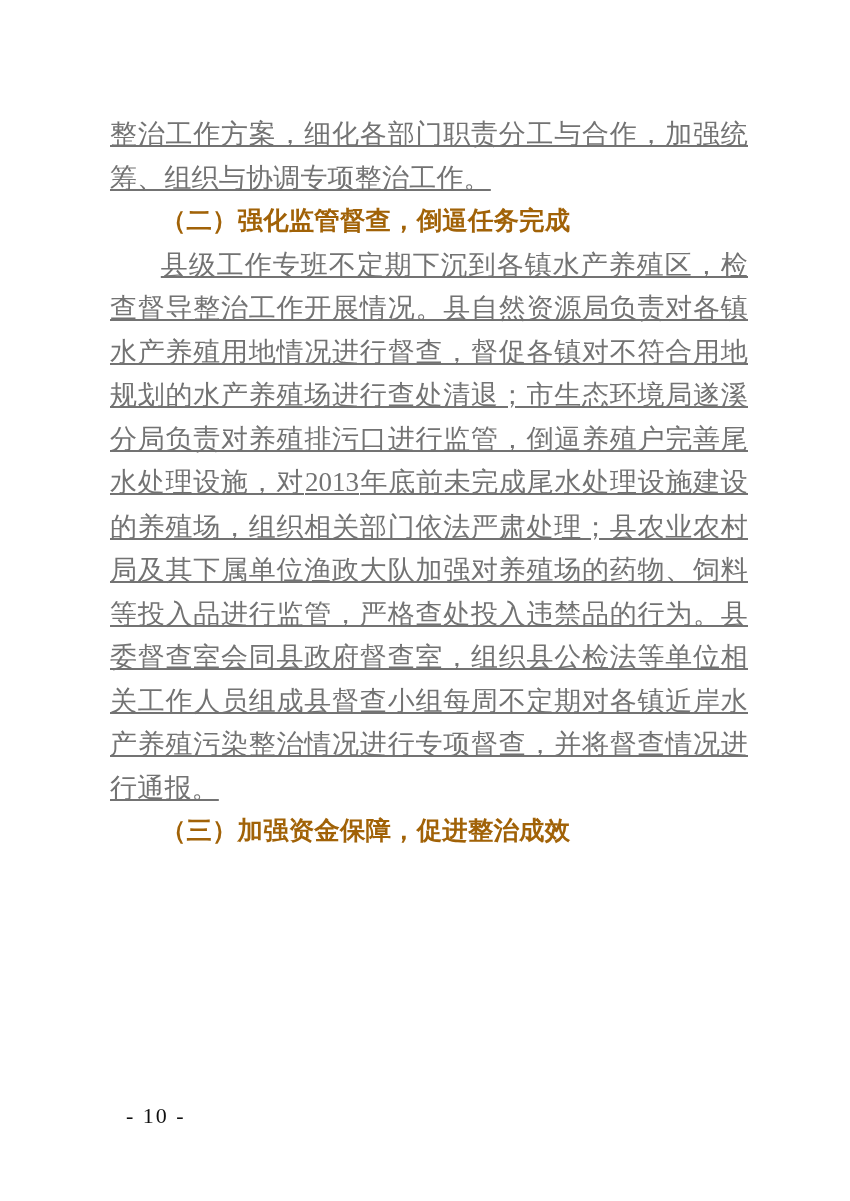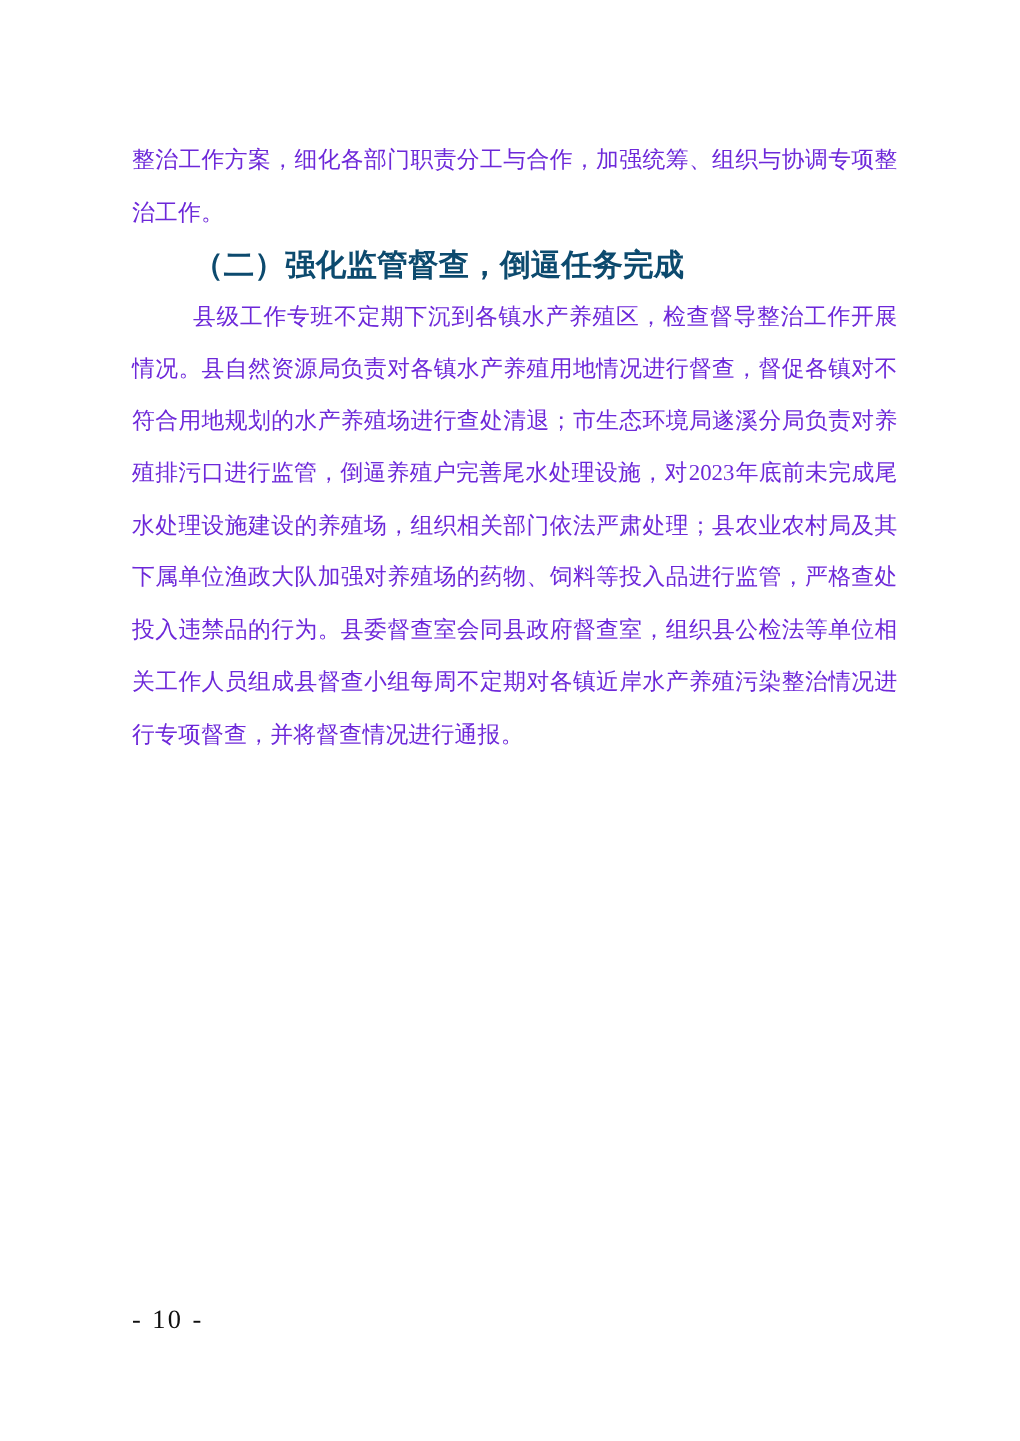--- a/index.html
+++ b/index.html
@@ -21,49 +21,50 @@
 
   
   #content {
     position: absolute;
     left: 110px;
     top: 112px;
     width: 638px;
   }
 
   .para {
-    font-size: 19px;
+    font-size: 27px;
     line-height: 43.5px;
     letter-spacing: 0.2px;
     text-align: justify;
     text-justify: inter-ideograph;
     margin: 0;
-    color: #6d28d9;
+    color: #737373;
     font-weight: 400;
+    text-decoration: underline;
   }
 
   
   .para.cont {
     text-indent: 0;
   }
 
   
   .para.indent {
     text-indent: 50.8px;
   }
 
   
   .heading {
     font-size: 25.4px;
     line-height: 43.5px;
     letter-spacing: 0.2px;
     margin: 0;
     text-indent: 50.8px;
     font-weight: 700;
-    color: #0c4a6e;
+    color: #a16207;
     text-align: left;
   }
 
   
   .num {
     font-family: "Liberation Serif", "DejaVu Serif", serif;
     letter-spacing: 0;
     padding: 0 1px;
   }
 
@@ -74,38 +75,39 @@
     top: 1085px;
     width: 638px;
   }
 
   .page-number {
     font-family: "Liberation Serif", "DejaVu Serif", serif;
     font-size: 22px;
     line-height: 30px;
     color: #101010;
     letter-spacing: 2px;
-    margin: 0;
+    margin: 16px;
     text-align: left;
   }
 </style>
 </head>
 <body>
 
 <div id="page">
 
   <div id="content">
 
     <p class="para cont">整治工作方案，细化各部门职责分工与合作，加强统筹、组织与协调专项整治工作。</p>
 
 
     <p class="heading">（二）强化监管督查，倒逼任务完成</p>
 
-    <p class="para indent"><span>县级工作专班不定期下沉到各镇水产养殖区，检查督导整治工作开展情况。县自然资源局负责对各镇水产养殖用地情况进行督查，督促各镇对不符合用地规划的水产养殖场进行查处清退；市生态环境局遂溪分局负责对养殖排污口进行监管，倒逼养殖户完善尾水处理设施，对</span><span class="num">2023</span><span>年底前未完成尾水处理设施建设的养殖场，组织相关部门依法严肃处理；县农业农村局及其下属单位渔政大队加强对养殖场的药物、饲料等投入品进行监管，严格查处投入违禁品的行为。县委督查室会同县政府督查室，组织县公检法等单位相关工作人员组成县督查小组每周不定期对各镇近岸水产养殖污染整治情况进行专项督查，并将督查情况进行通报。</span></p>
+    <p class="para indent"><span>县级工作专班不定期下沉到各镇水产养殖区，检查督导整治工作开展情况。县自然资源局负责对各镇水产养殖用地情况进行督查，督促各镇对不符合用地规划的水产养殖场进行查处清退；市生态环境局遂溪分局负责对养殖排污口进行监管，倒逼养殖户完善尾水处理设施，对</span><span class="num">2013</span><span>年底前未完成尾水处理设施建设的养殖场，组织相关部门依法严肃处理；县农业农村局及其下属单位渔政大队加强对养殖场的药物、饲料等投入品进行监管，严格查处投入违禁品的行为。县委督查室会同县政府督查室，组织县公检法等单位相关工作人员组成县督查小组每周不定期对各镇近岸水产养殖污染整治情况进行专项督查，并将督查情况进行通报。</span></p>
 
+    <p class="heading">（三）加强资金保障，促进整治成效</p>
 
 
   </div>
 
   <div id="footer">
     <p class="page-number">- 10 -</p>
   </div>
 
 </div>
 

